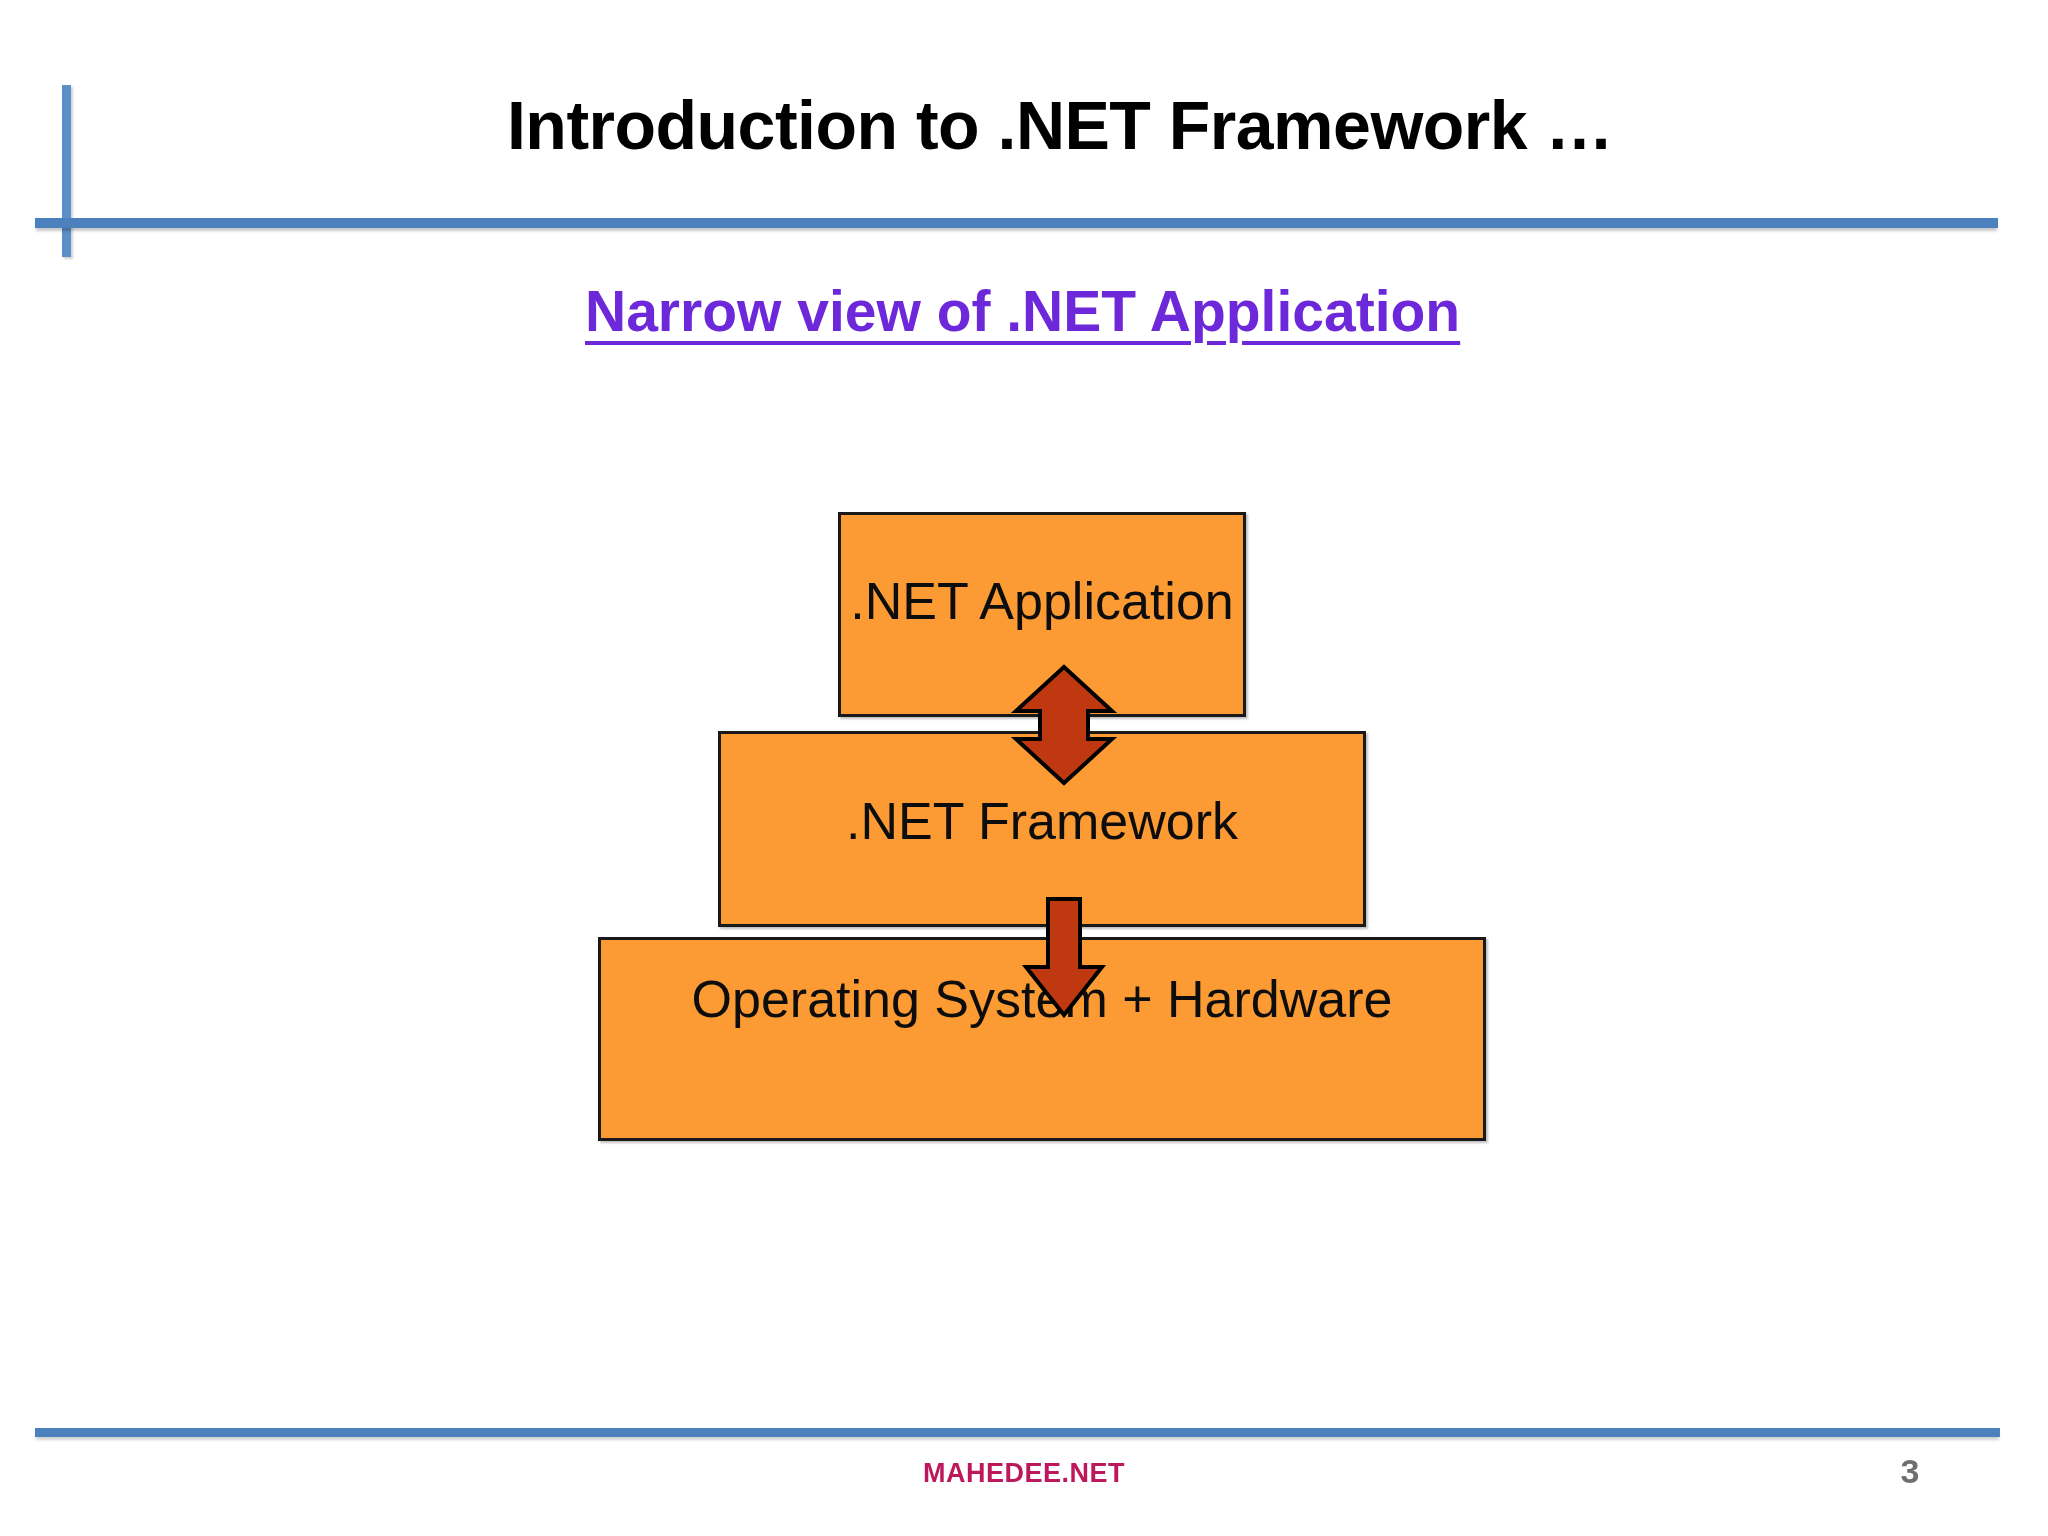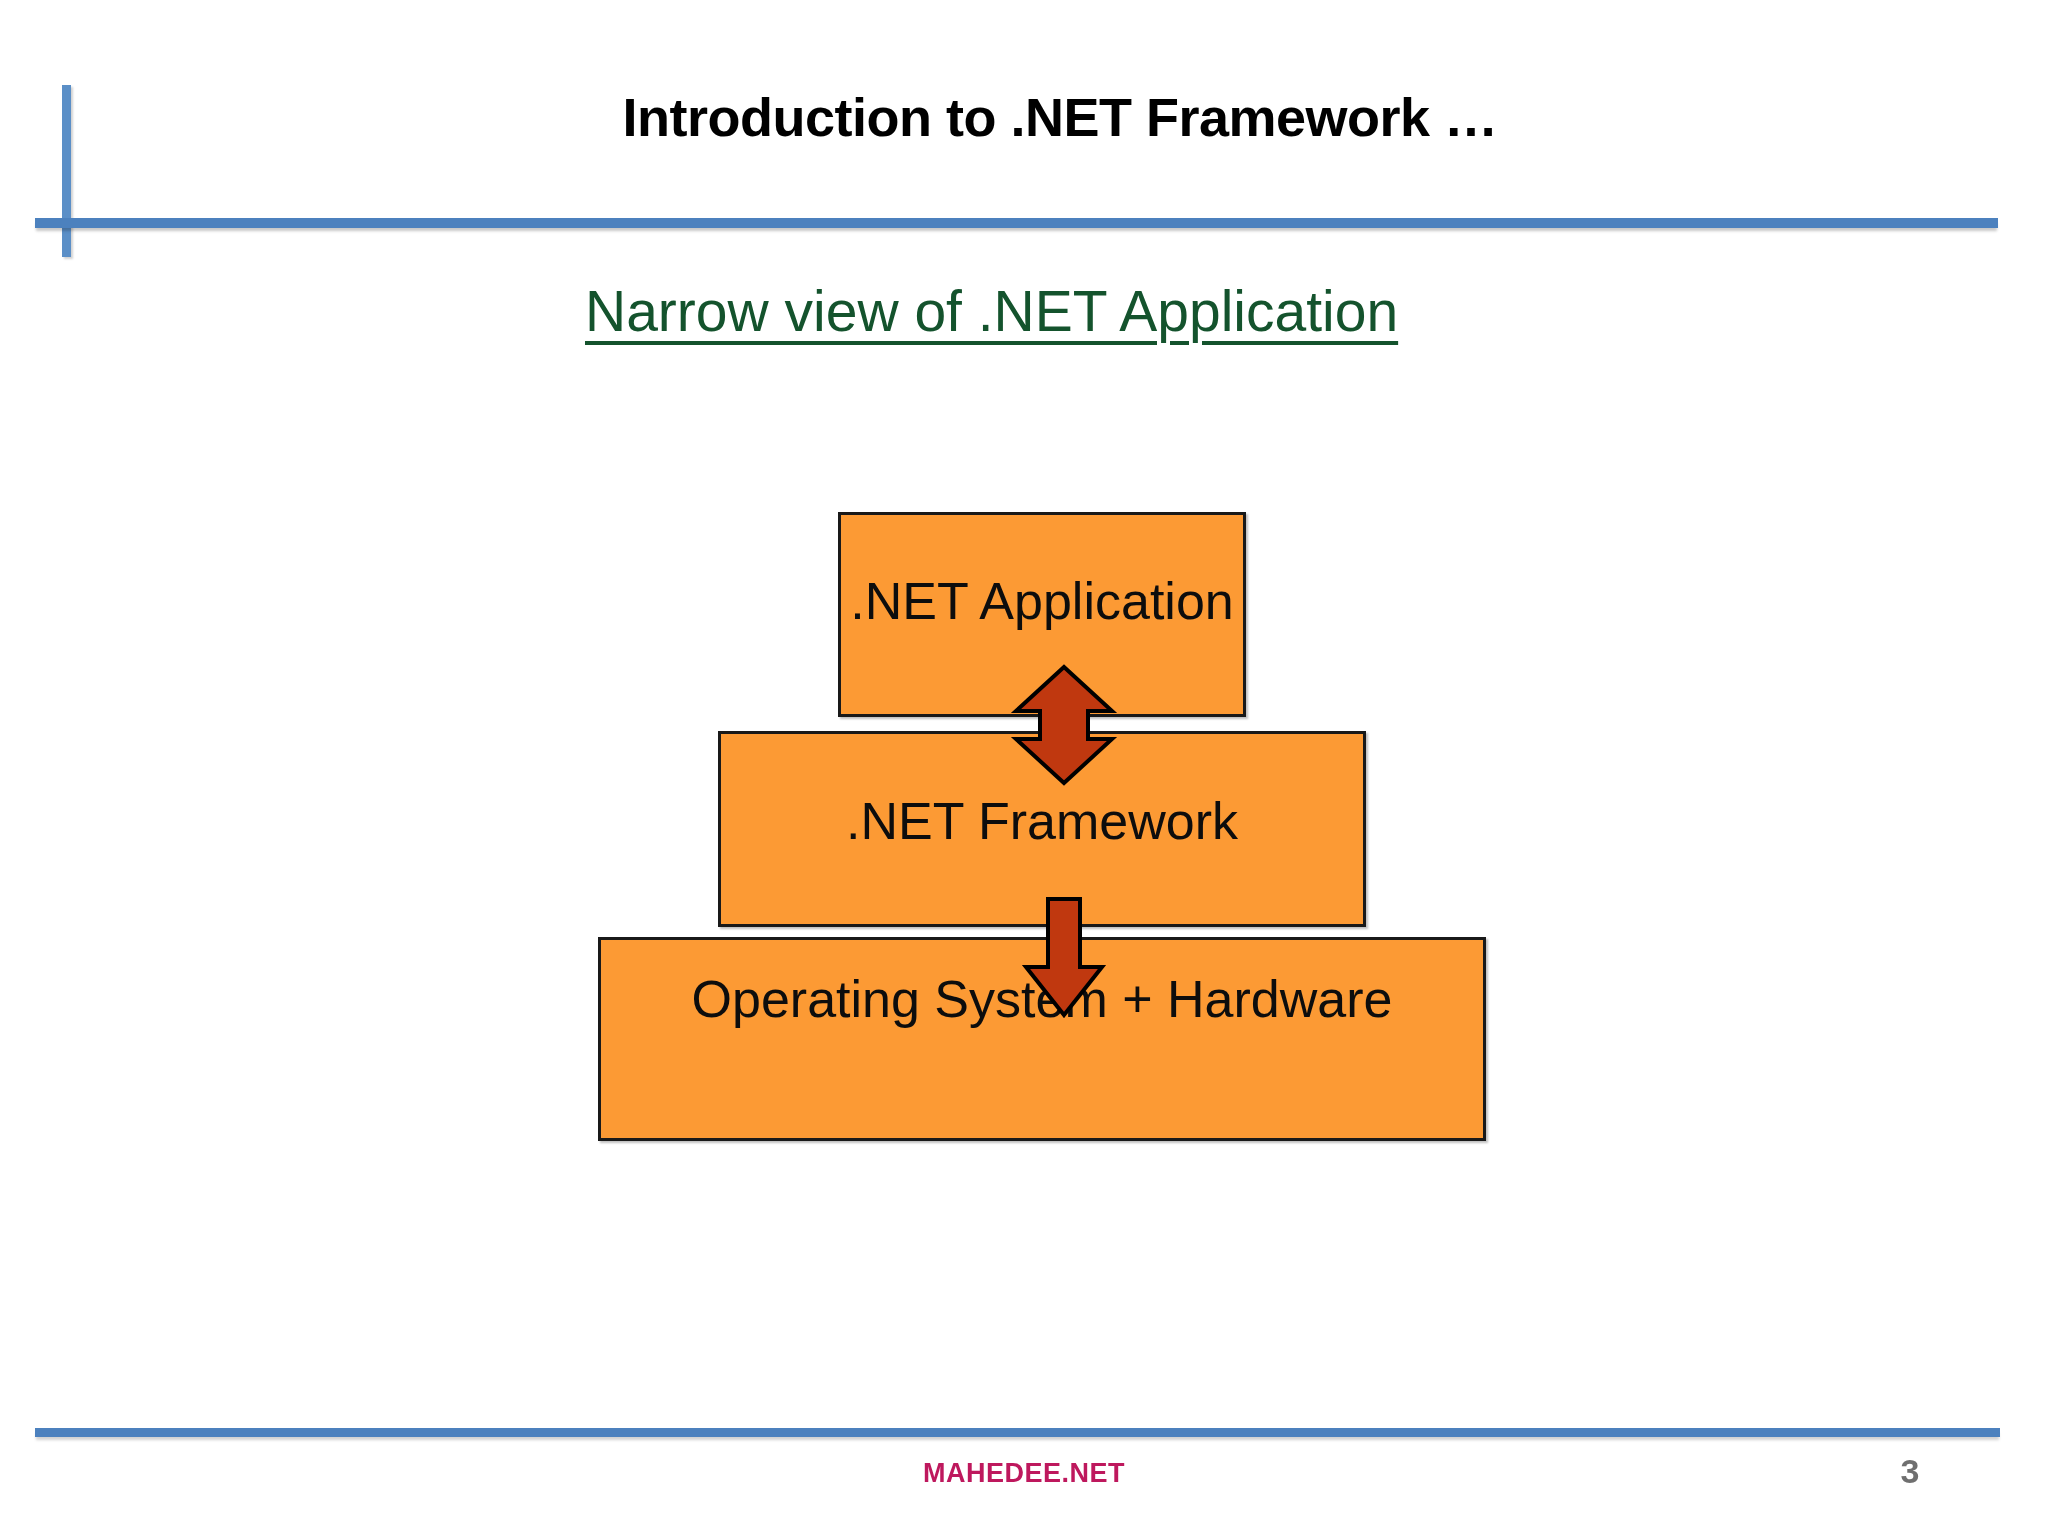--- a/index.html
+++ b/index.html
@@ -34,39 +34,40 @@
     height: 10px;
     background: #4C81BE;
     box-shadow: 0 4px 3px -1px rgba(0,0,0,0.22);
   }
   .slide-title {
     position: absolute;
     left: 160px;
     top: 88px;
     width: 1800px;
     text-align: center;
-    font-size: 54px;
+    font-size: 68px;
     font-weight: bold;
     color: #000000;
     letter-spacing: -0.5px;
     line-height: 1.1;
     white-space: nowrap;
   }
 
   
   .subtitle {
     position: absolute;
     left: 585px;
     top: 278px;
     font-size: 57px;
-    color: #14532d;
+    color: #6d28d9;
     text-decoration: underline;
     text-underline-offset: 10px;
     text-decoration-thickness: 4px;
     white-space: nowrap;
+    font-weight: bold;
   }
   .box {
     position: absolute;
     background: #FC9A34;
     border: 3px solid #191919;
     box-sizing: border-box;
     box-shadow: 2px 2px 2px rgba(0,0,0,0.25);
     display: flex;
     align-items: center;
     justify-content: center;

